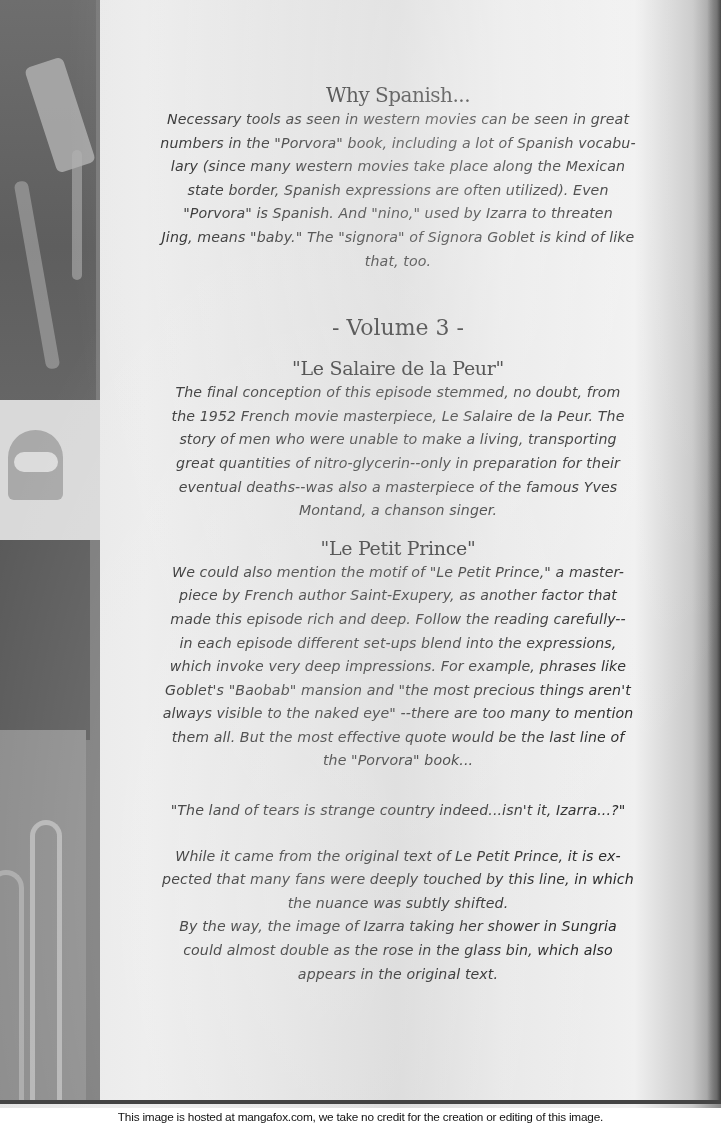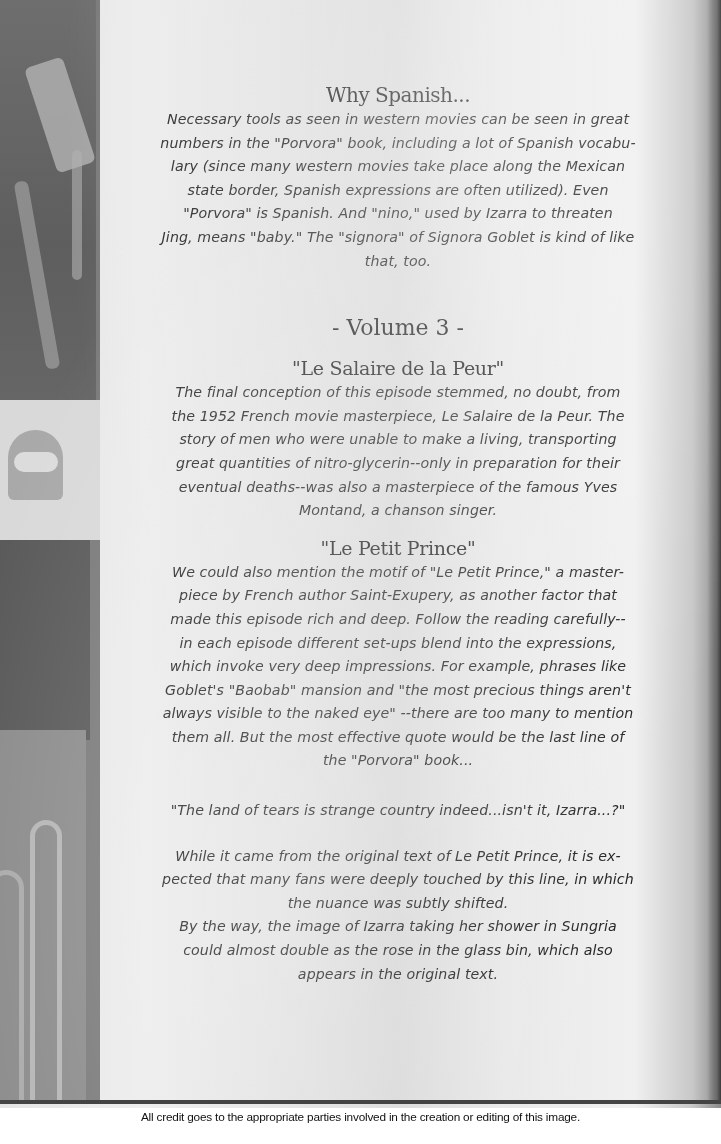--- a/index.html
+++ b/index.html
@@ -155,14 +155,14 @@
     <div>
       <p>By the way, the image of Izarra taking her shower in Sungria</p>
       <p>could almost double as the rose in the glass bin, which also</p>
       <p>appears in the original text.</p>
     </div>
   </div>
 </div>
 <div class="bottom-edge"></div>
 
 <div class="credit">
-  <div>All credit goes to the appropriate parties involved in the creation or editing of this image.</div>
+  <div>This image is hosted at mangafox.com, we take no credit for the creation or editing of this image.</div>
 </div>
 
 </body></html>

